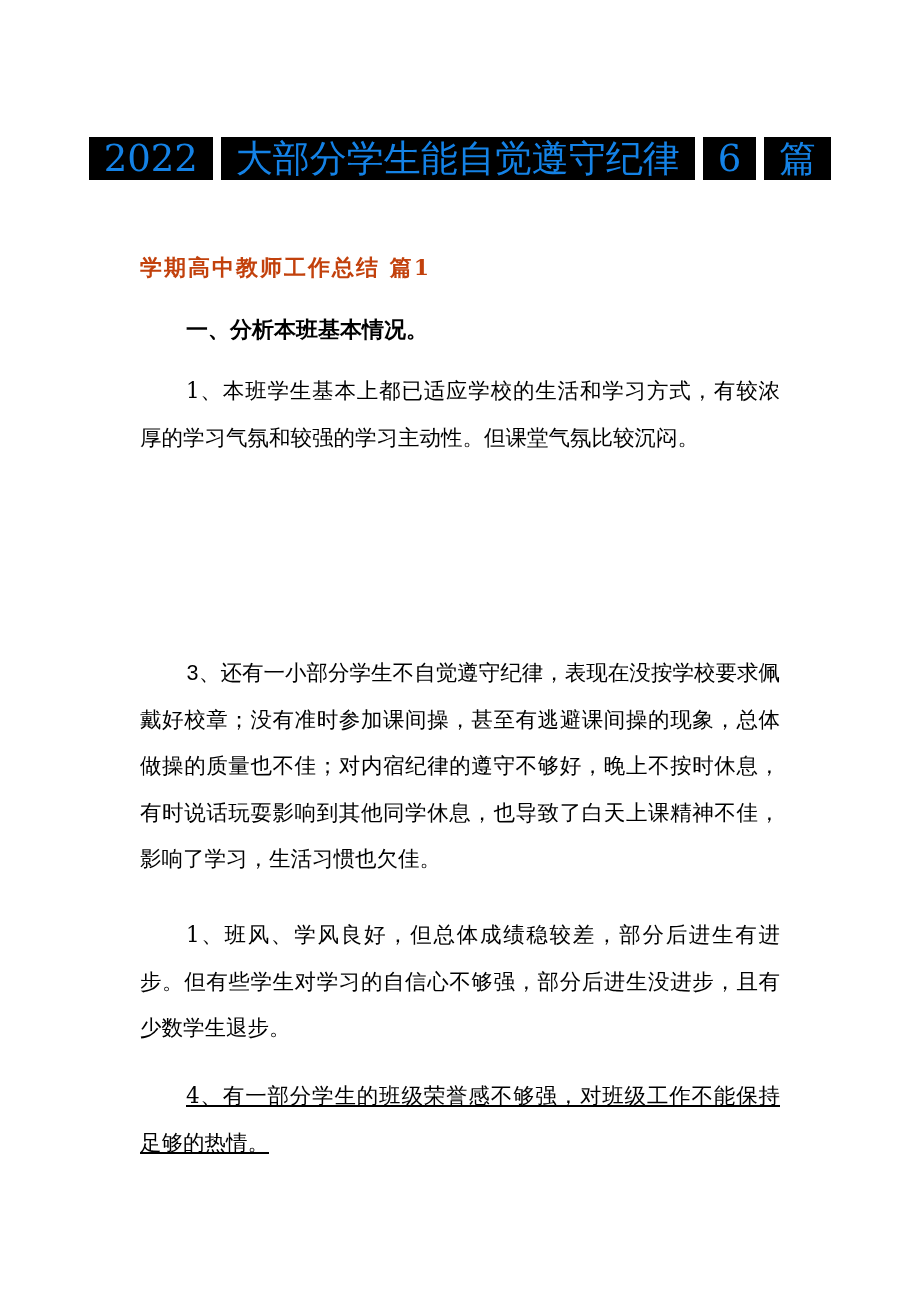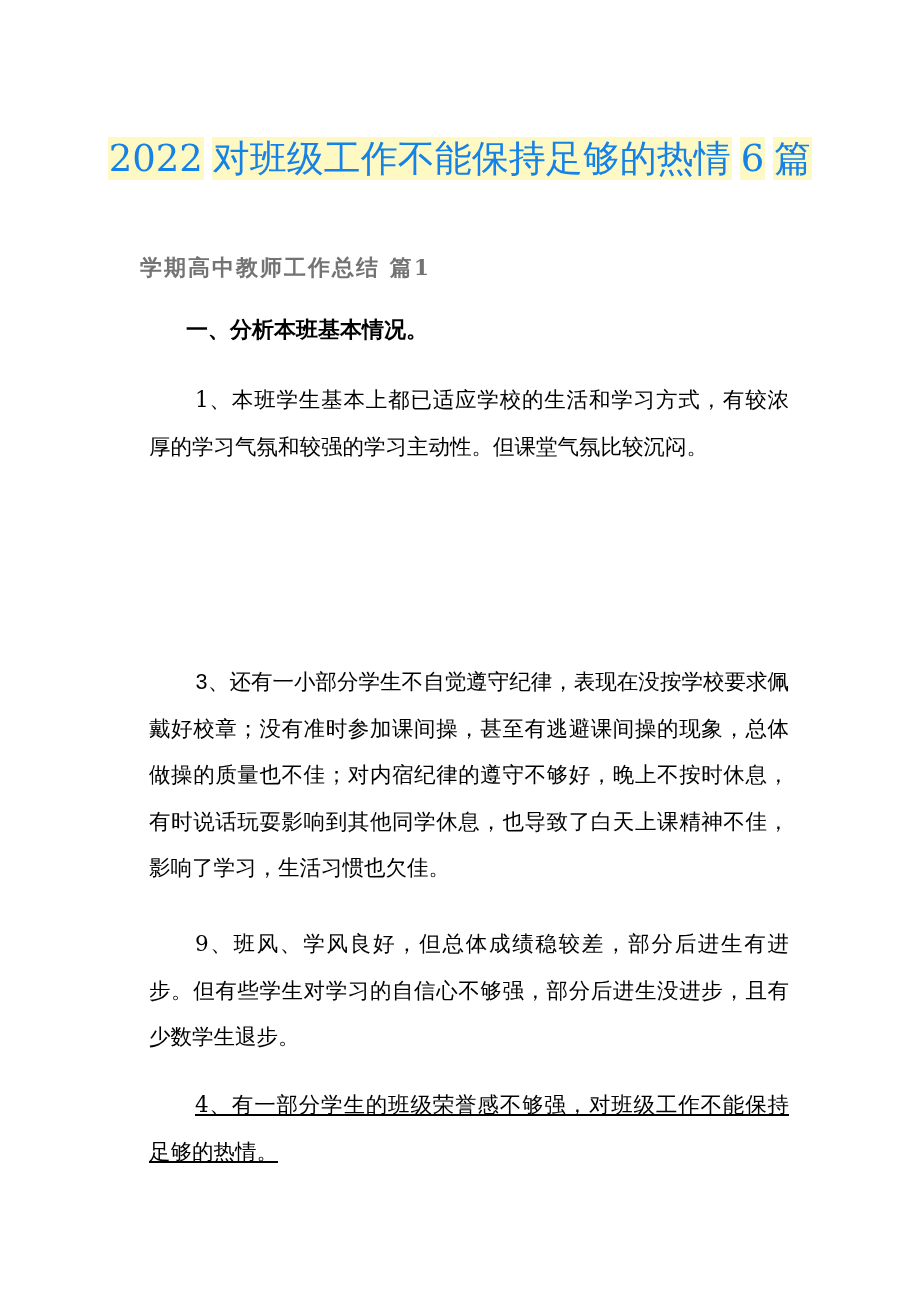--- a/index.html
+++ b/index.html
@@ -1,38 +1,38 @@
 <!DOCTYPE html>
 <html><head>
 <meta charset="utf-8">
 <style>
   html, body { margin: 0; padding: 0; background: #ffffff; }
   body { width: 920px; height: 1302px; position: relative; overflow: hidden;
          font-family: "DejaVu Serif", "Liberation Serif", serif; color: #000; }
   .page { position: absolute; left: 0; top: 0; width: 920px; height: 1302px; }
   .title { position: absolute; top: 134px; left: 0; width: 920px; text-align: center;
            font-size: 37px; line-height: 50px; color: #1482e6; white-space: nowrap; }
-  .title .hl { background: #fef9c3; padding: 0 1px; }
+  .title .hl { background: #000000; padding: 0 15px; }
   .title .gap { display: inline-block; width: 8px; }
   .subtitle { position: absolute; top: 250px; left: 140px; font-size: 22px; line-height: 34px;
-              color: #737373; font-weight: bold; letter-spacing: 2px; }
+              color: #c2410c; font-weight: bold; letter-spacing: 2px; }
   .heading1 { position: absolute; top: 313px; left: 186px; font-size: 22px; line-height: 34px;
               font-weight: bold; font-family: "DejaVu Sans", "Liberation Sans", sans-serif; }
   .para { position: absolute; left: 140px; width: 640px; font-size: 21.5px; line-height: 46.5px;
-          text-indent: 46px; text-align: justify; margin: 9px; }
+          text-indent: 46px; text-align: justify; margin: 0; }
 </style>
 </head>
 <body>
 
 <div class="page">
   <div class="title">
-    <span class="hl">2022</span><span class="gap"></span><span class="hl">对班级工作不能保持足够的热情</span><span class="gap"></span><span class="hl">6</span><span class="gap"></span><span class="hl">篇</span>
+    <span class="hl">2022</span><span class="gap"></span><span class="hl">大部分学生能自觉遵守纪律</span><span class="gap"></span><span class="hl">6</span><span class="gap"></span><span class="hl">篇</span>
   </div>
 
   <div class="subtitle">学期高中教师工作总结 篇1</div>
 
   <div class="heading1">一、分析本班基本情况。</div>
 
   <p class="para" style="top:368px;">1、本班学生基本上都已适应学校的生活和学习方式，有较浓厚的学习气氛和较强的学习主动性。但课堂气氛比较沉闷。</p>
   <p class="para" style="top:651px;font-family:Liberation Mono, monospace;">3、还有一小部分学生不自觉遵守纪律，表现在没按学校要求佩戴好校章；没有准时参加课间操，甚至有逃避课间操的现象，总体做操的质量也不佳；对内宿纪律的遵守不够好，晚上不按时休息，有时说话玩耍影响到其他同学休息，也导致了白天上课精神不佳，影响了学习，生活习惯也欠佳。</p>
-  <p class="para" style="top:912px;">9、班风、学风良好，但总体成绩稳较差，部分后进生有进步。但有些学生对学习的自信心不够强，部分后进生没进步，且有少数学生退步。</p>
+  <p class="para" style="top:912px;">1、班风、学风良好，但总体成绩稳较差，部分后进生有进步。但有些学生对学习的自信心不够强，部分后进生没进步，且有少数学生退步。</p>
   <p class="para" style="top:1073px;text-decoration:underline;">4、有一部分学生的班级荣誉感不够强，对班级工作不能保持足够的热情。</p>
 </div>
 
 </body></html>

